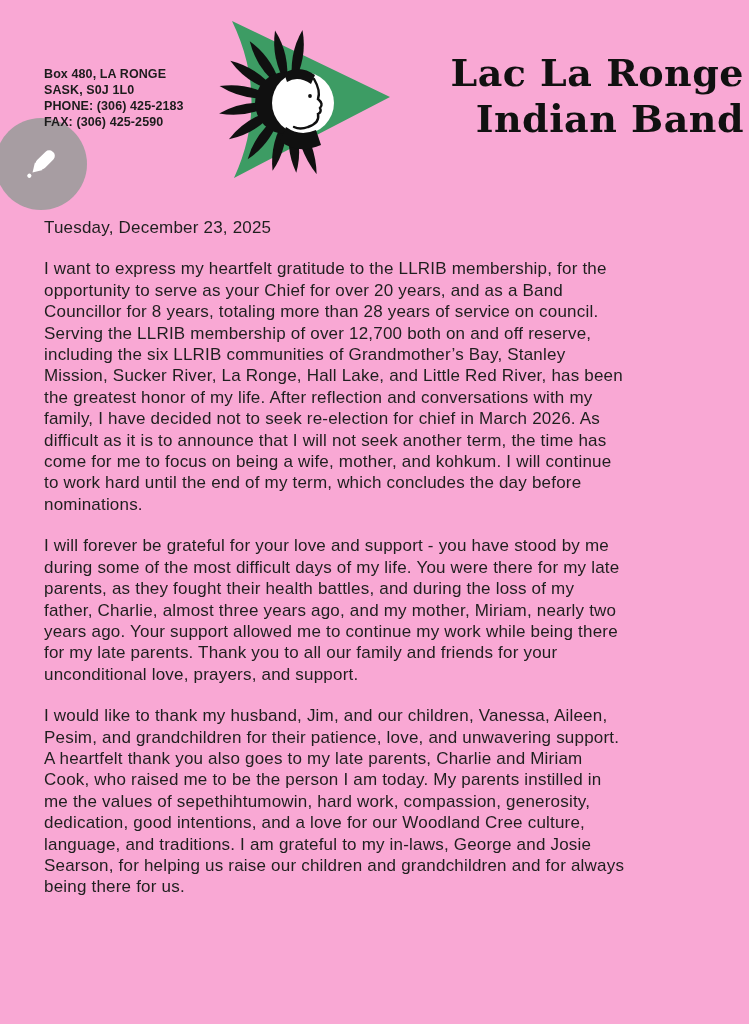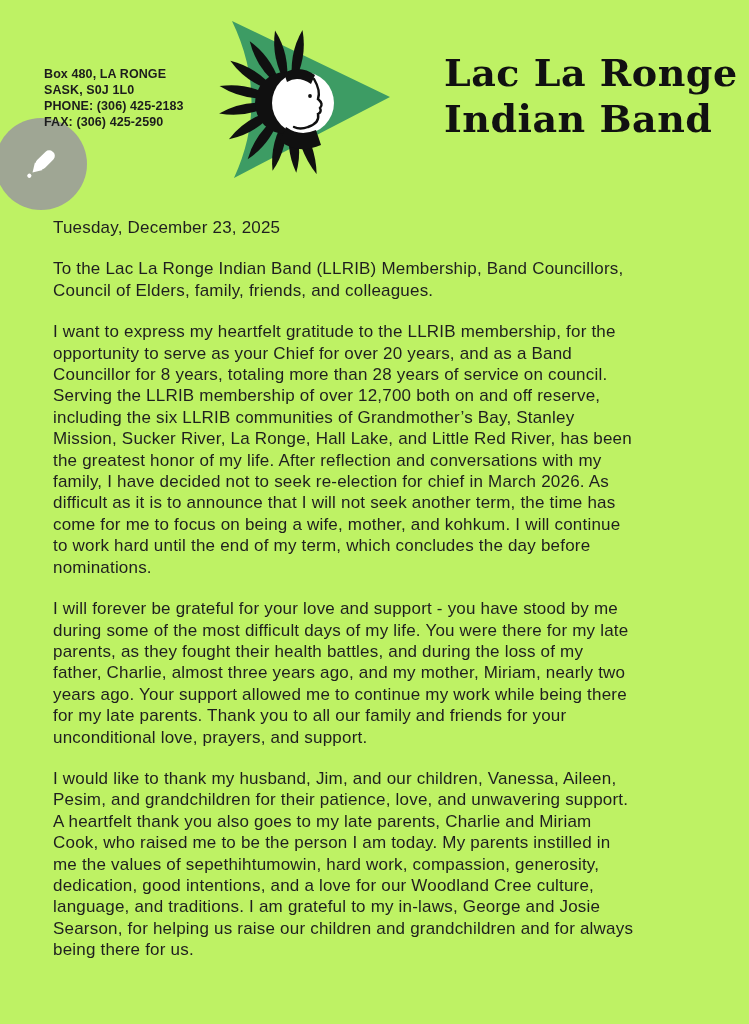--- a/index.html
+++ b/index.html
@@ -5,36 +5,36 @@
   html, body { margin: 0; padding: 0; }
   body {
     width: 749px; height: 1024px;
     background: #ffffff;
     font-family: "Liberation Sans", sans-serif;
     overflow: hidden;
   }
   .page {
     position: relative;
     width: 749px; height: 1024px;
-    background: #bef264;
+    background: #f9a8d4;
     overflow: hidden;
   }
   .multiline { white-space: pre-line; }
 
   
   .letterhead { position: absolute; left: 0; top: 0; width: 749px; height: 210px; z-index: 10; }
   .address {
     position: absolute; left: 44px; top: 66px;
     font-size: 12.5px; line-height: 16px; font-weight: bold;
     color: #1c1c1c; letter-spacing: 0.1px;
   }
   .logo { position: absolute; left: 210px; top: 8px; width: 190px; height: 200px; }
   .org-name {
     position: absolute; left: 444px; top: 50px; width: 300px;
-    margin: 0; text-align: left;
+    margin: 0; text-align: right;
     font-family: "DejaVu Serif", serif;
     font-weight: 700; font-size: 38px; line-height: 46px;
     color: #111111; letter-spacing: 0.5px;
   }
 
   
   .edit-fab {
     position: absolute; left: -5px; top: 118px;
     width: 92px; height: 92px;
     border: none; padding: 0; margin: 0;
@@ -43,21 +43,20 @@
     display: flex; align-items: center; justify-content: center;
     cursor: pointer; z-index: 5;
   }
 
   
   .letter-body {
     position: absolute; left: 44px; top: 217px; width: 680px;
     font-size: 17px; line-height: 21.4px;
     color: #1f1f1f; letter-spacing: 0.2px;
     z-index: 2;
-    margin-left: 9px;
   }
   .letter-body p { margin: 0 0 20px 0; }
 </style>
 </head>
 <body>
 
 <div class="page">
 
   <button class="edit-fab" aria-label="Edit">
     <span style="display:flex;">
@@ -111,22 +110,20 @@
       </svg>
     </div>
 
     <h1 class="org-name multiline">Lac La Ronge
 Indian Band</h1>
   </header>
 
   <main class="letter-body">
     <p>Tuesday, December 23, 2025</p>
 
-    <p class="multiline">To the Lac La Ronge Indian Band (LLRIB) Membership, Band Councillors,
-Council of Elders, family, friends, and colleagues.</p>
 
     <p class="multiline">I want to express my heartfelt gratitude to the LLRIB membership, for the
 opportunity to serve as your Chief for over 20 years, and as a Band
 Councillor for 8 years, totaling more than 28 years of service on council.
 Serving the LLRIB membership of over 12,700 both on and off reserve,
 including the six LLRIB communities of Grandmother’s Bay, Stanley
 Mission, Sucker River, La Ronge, Hall Lake, and Little Red River, has been
 the greatest honor of my life. After reflection and conversations with my
 family, I have decided not to seek re-election for chief in March 2026. As
 difficult as it is to announce that I will not seek another term, the time has

